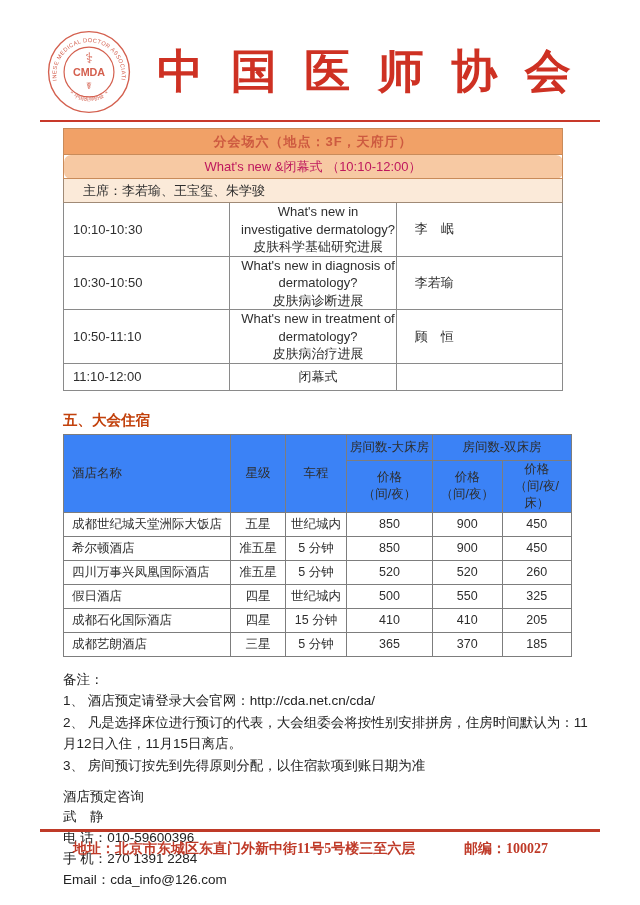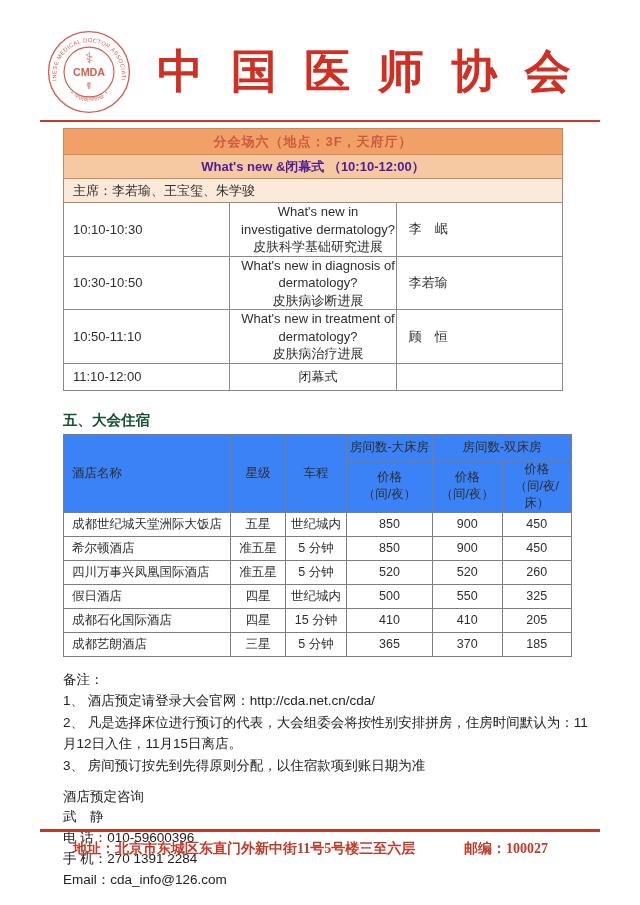--- a/index.html
+++ b/index.html
@@ -13,33 +13,33 @@
     font-weight:bold;font-size:46px;letter-spacing:8px;color:#ce3123;white-space:nowrap;
     margin-left:4px;}
   .divider{height:2px;background:#c8392a;margin:4px 40px 0 40px;}
 
   
   table{border-collapse:collapse;table-layout:fixed;}
   .session{margin:6px 0 0 63px;width:500px;font-size:13px;}
   .session td{border:1px solid #8a8a8a;vertical-align:middle;padding:0;}
   .session .c-time{width:100px;padding-left:9px;}
   .session .c-topic{width:287px;padding-left:10px;text-align:center;}
-  .session .c-speaker{width:113px;padding-left:12px;}
+  .session .c-speaker{width:113px;padding-left:18px;}
   .r-banner td{background:#f1a167;border-color:#c98b5a;height:25px;text-align:center;
     color:#cd5a40;font-weight:bold;letter-spacing:1px;}
   .r-sub td{background:#f7c9a3;border-color:#c98b5a;height:23px;text-align:center;
-    color:#4c1d95;font-weight:bold;}
-  .r-chair td{background:#fbead9;border-color:#a08a76;height:23px;padding-left:9px;}
+    color:#be185d;font-weight:normal;border-radius:7px;}
+  .r-chair td{background:#fbead9;border-color:#a08a76;height:23px;padding-left:19px;}
   .r-item{height:38px;}
   .r-last{height:27px;}
   .t-en{white-space:pre-wrap;line-height:1.35;}
   .t-cn{line-height:1.35;}
 
   
-  .sec-title{margin:20px 0 4px 63px;font-size:14.5px;font-weight:bold;color:#14532d;}
+  .sec-title{margin:20px 0 4px 63px;font-size:14.5px;font-weight:bold;color:#c2410c;}
   .hotel{margin-left:63px;width:509px;font-size:12.5px;}
   .hotel td{border:1px solid #7d7d7d;text-align:center;vertical-align:middle;padding:0;}
   .hotel .h-cell{background:#3b82f6;}
   .hotel .c-hotel{width:158px;text-align:left;padding-left:8px;}
   .hotel .c-star{width:54px;margin-top:20px;}
   .hotel .c-drive{width:60px;}
   .hotel .c-p1{width:85px;}
   .hotel .c-p2{width:75px;}
   .hotel .c-p3{width:77px;}
   .hotel .hr1 td{height:25px;}

